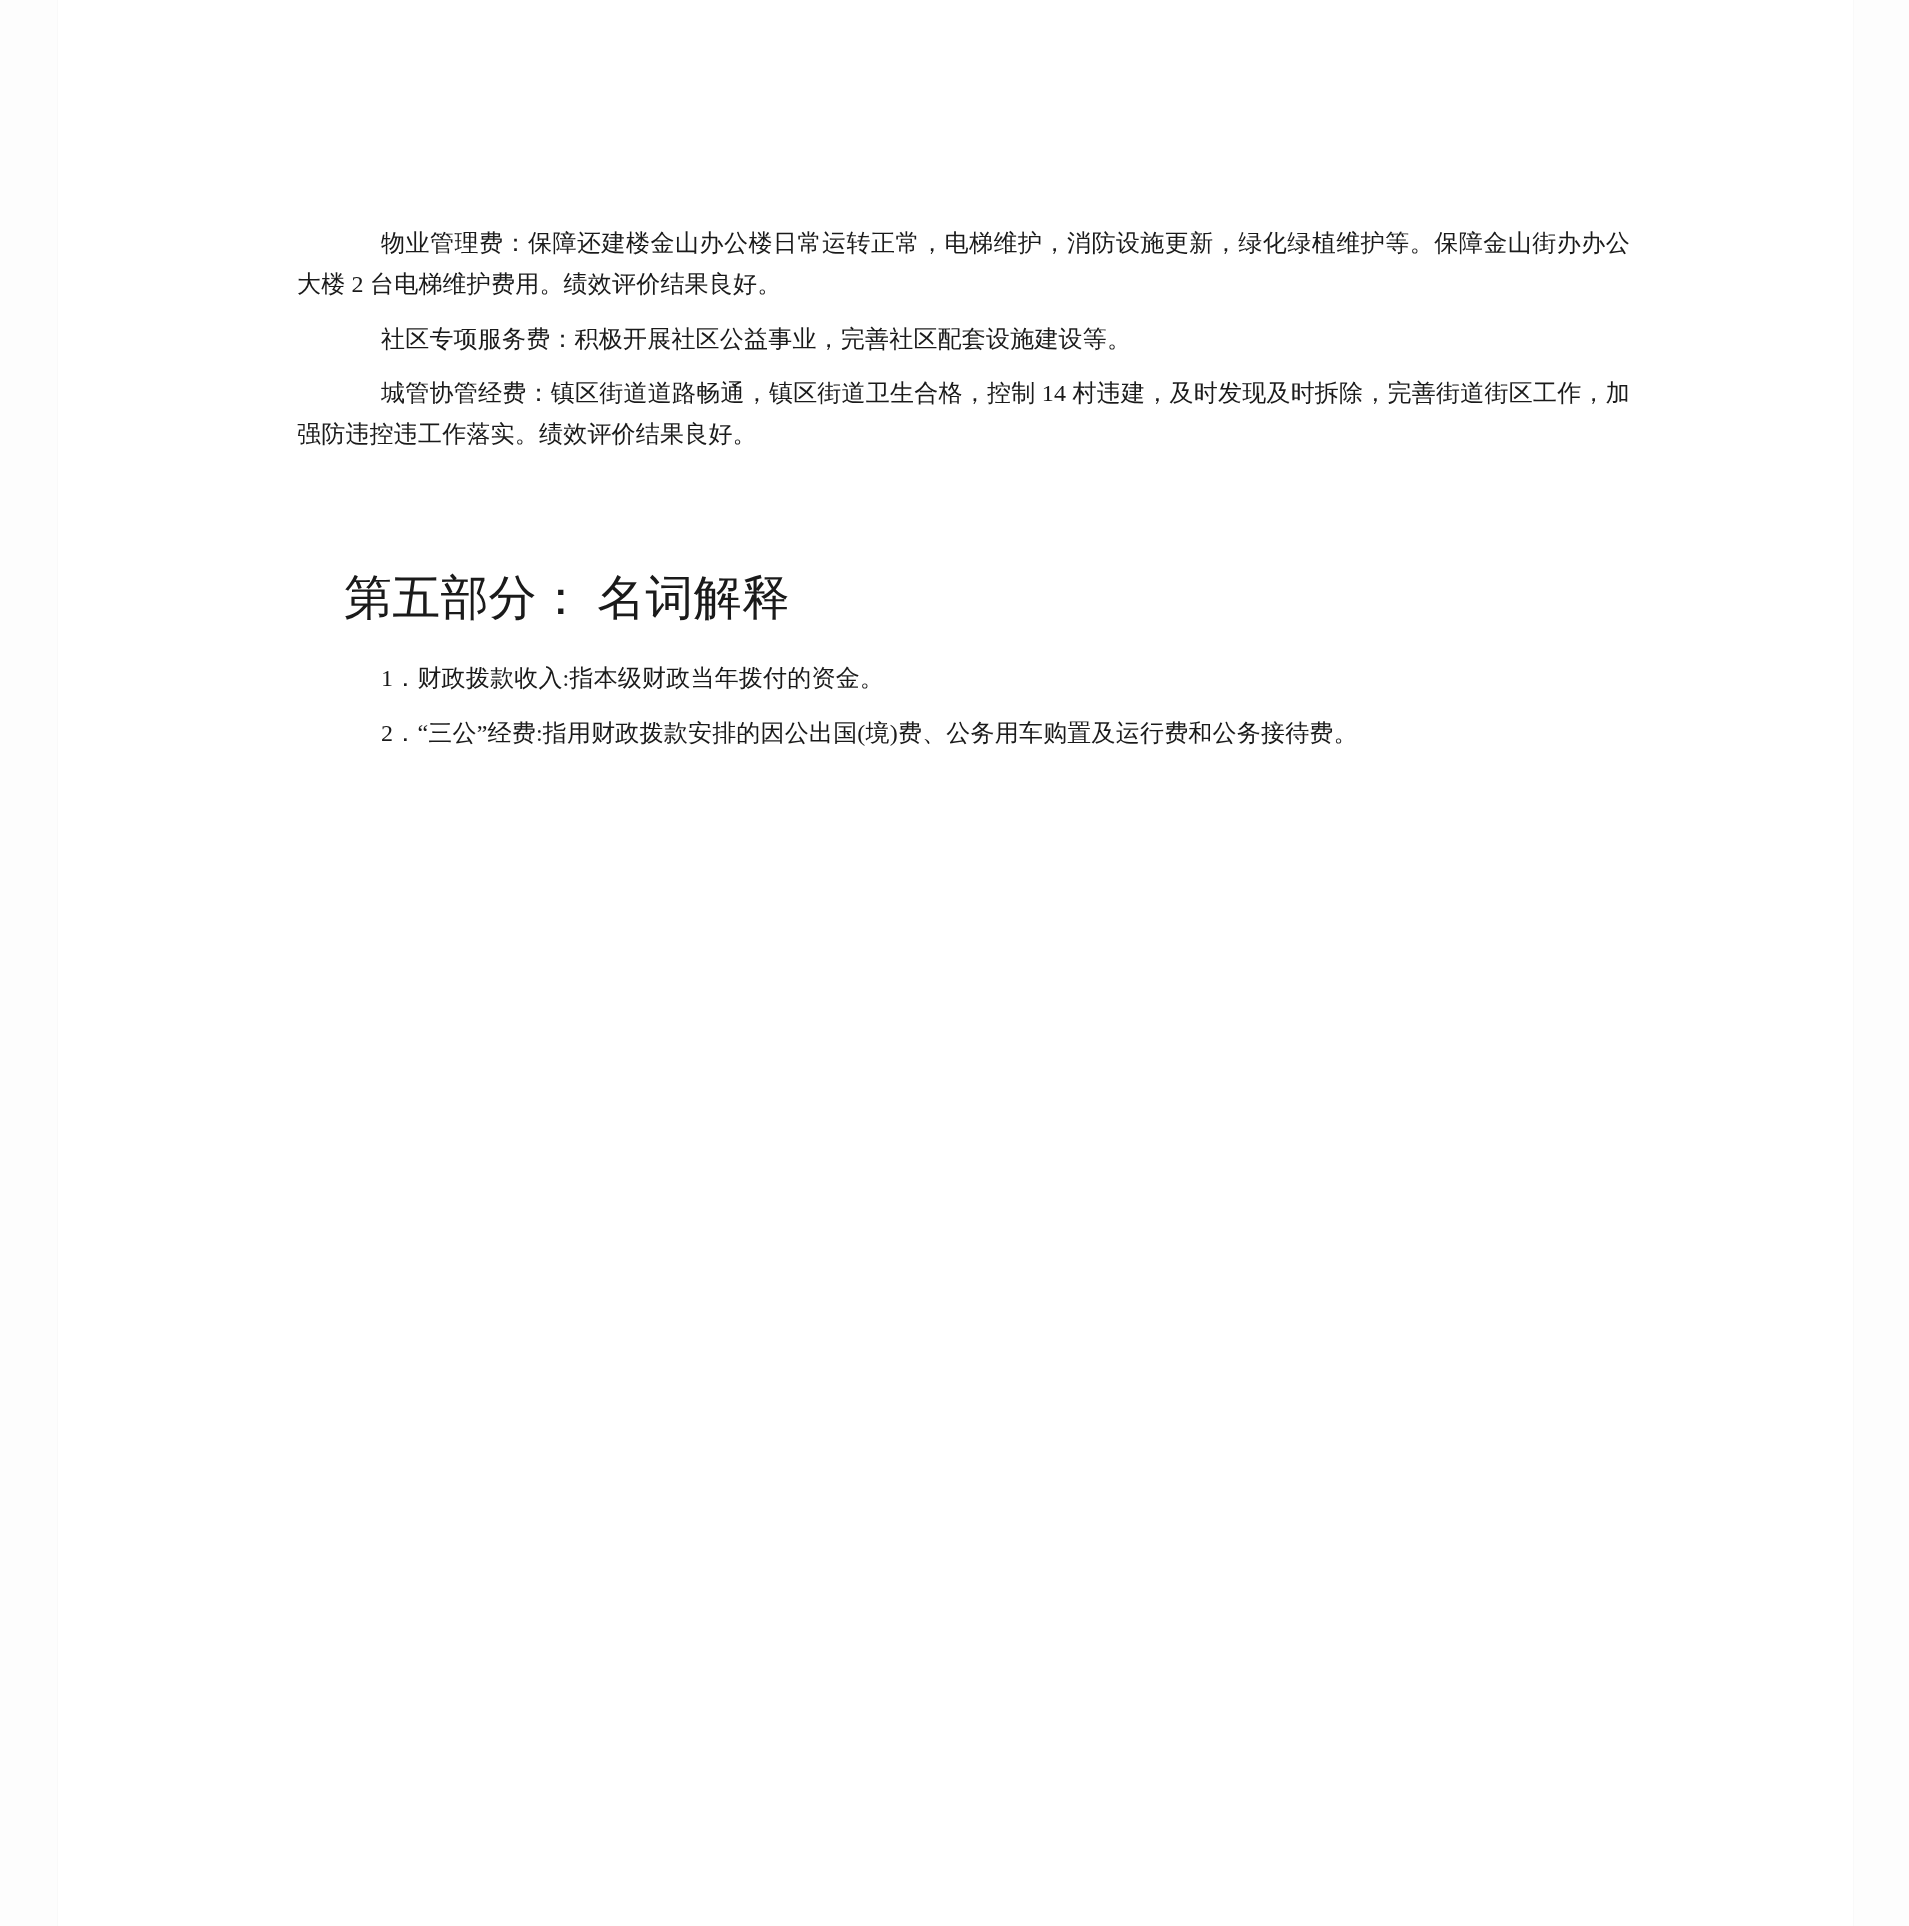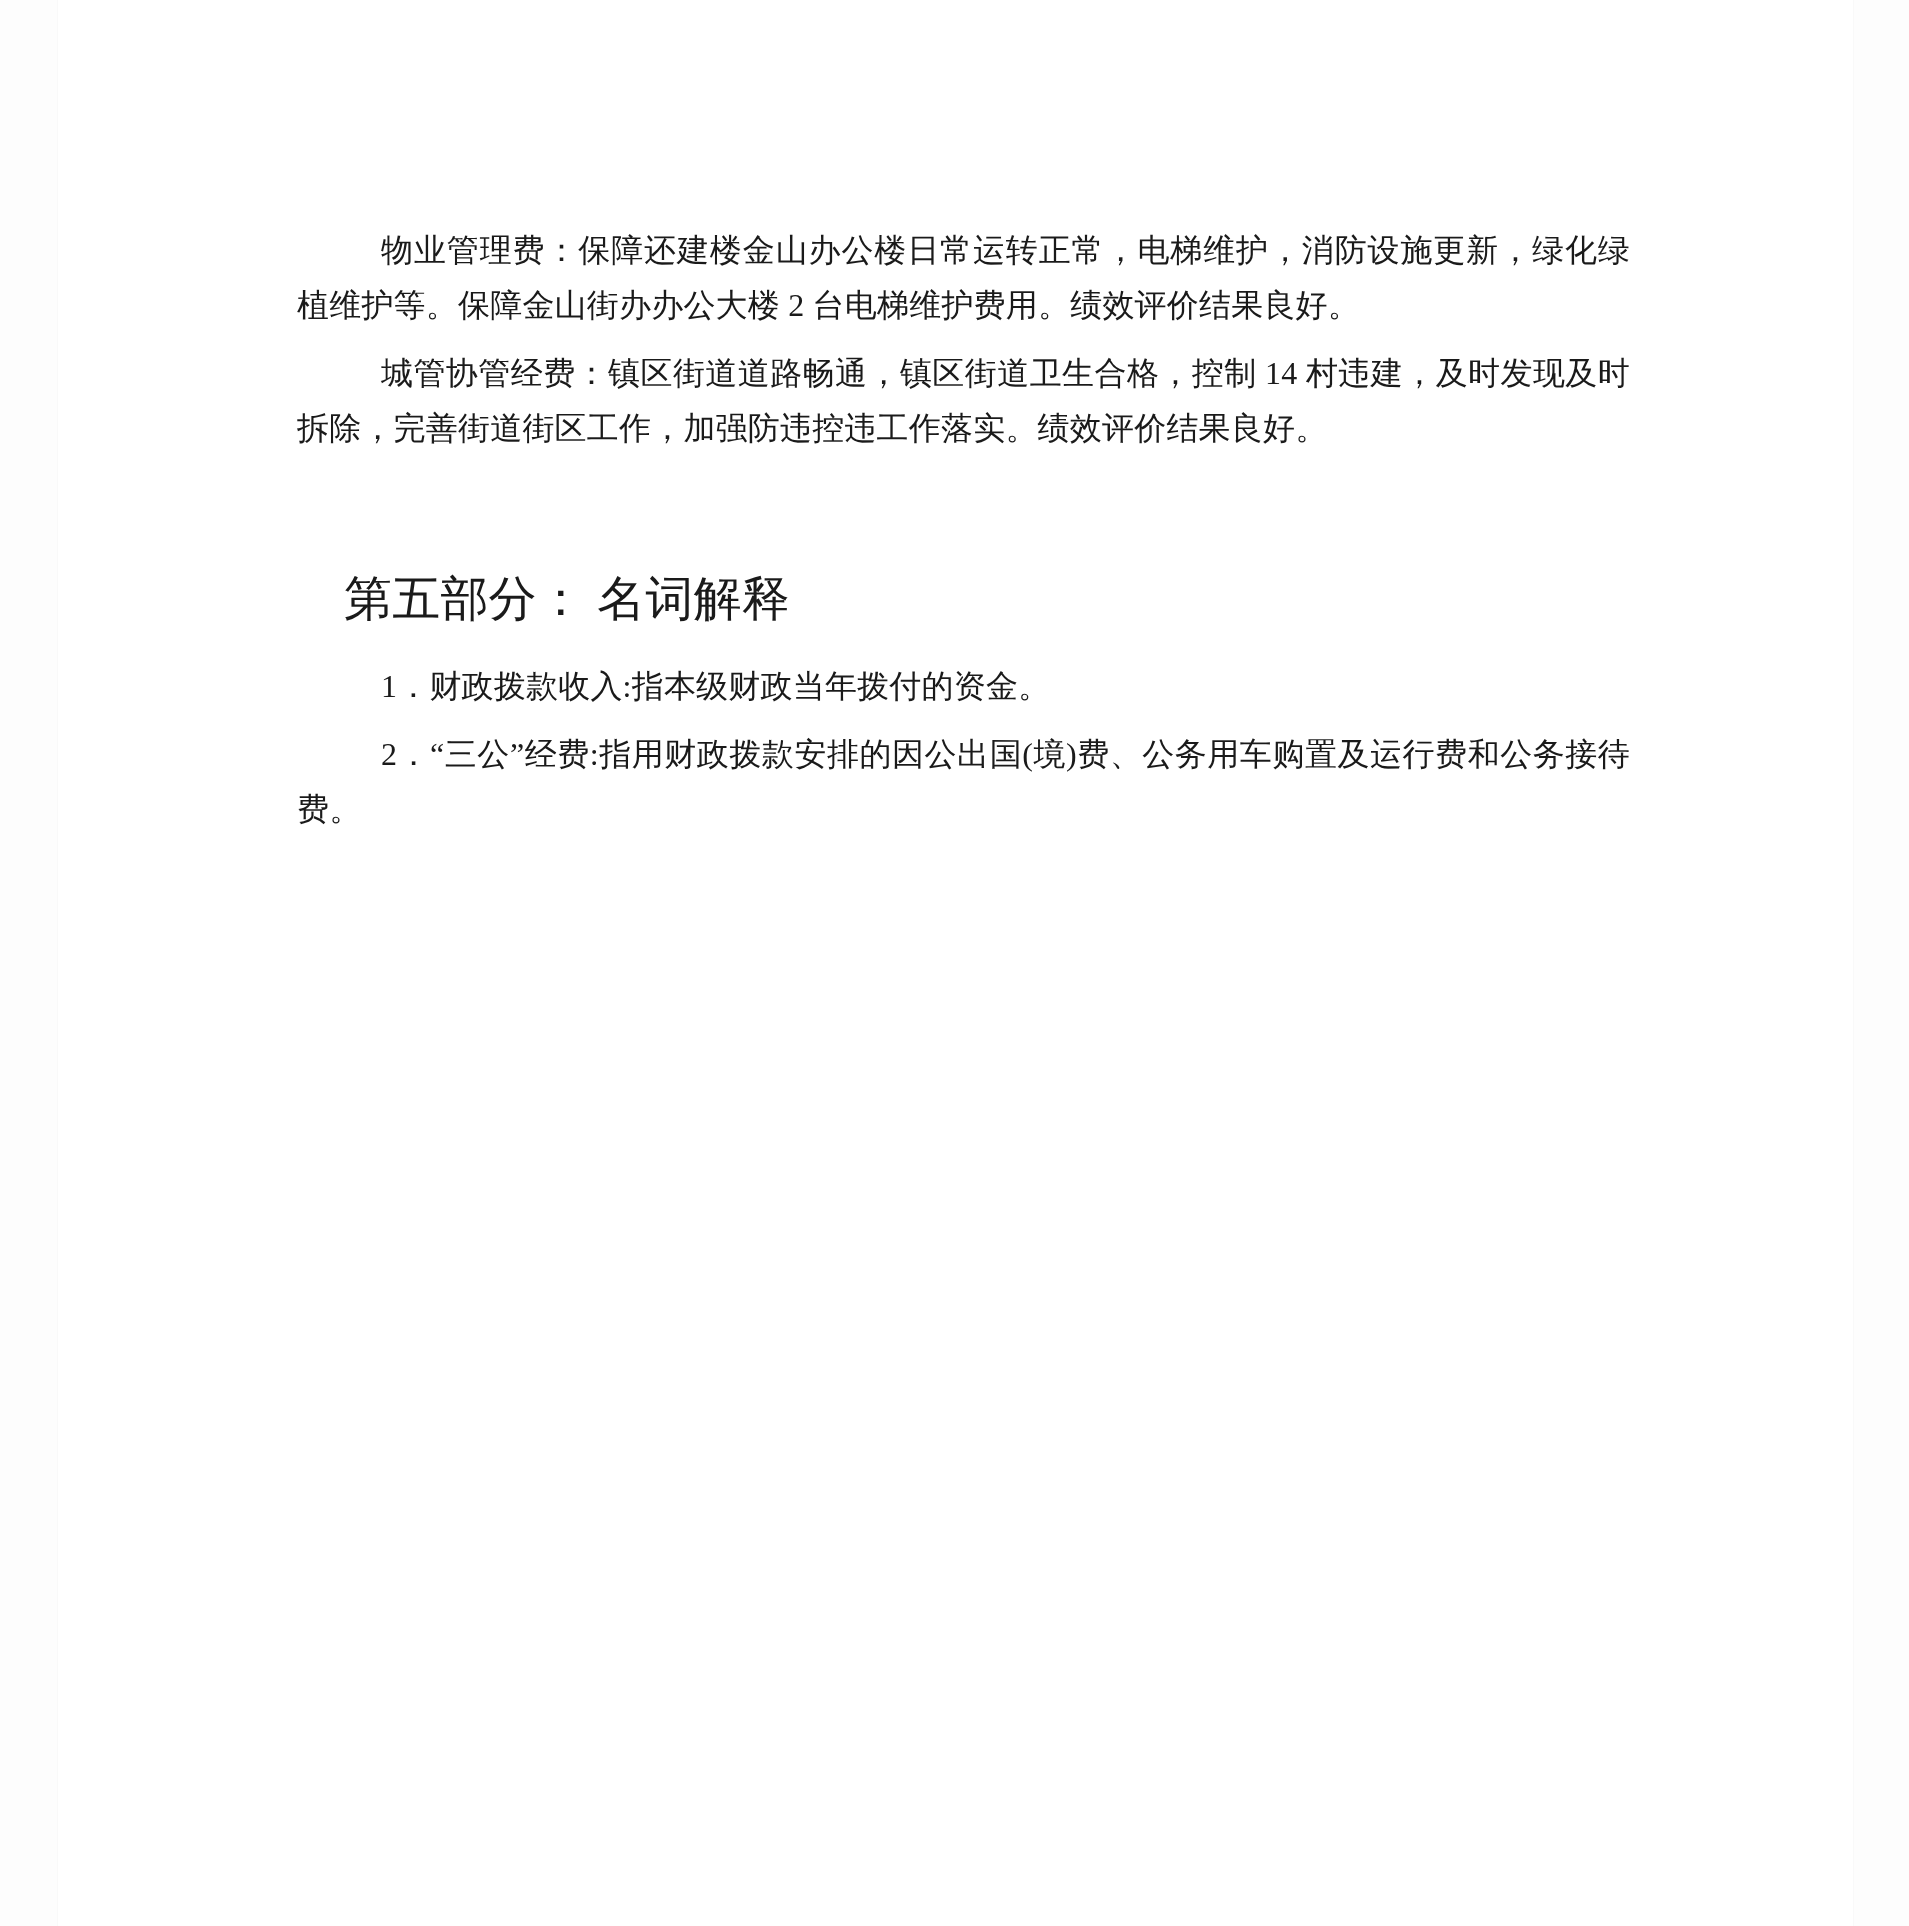--- a/index.html
+++ b/index.html
@@ -29,21 +29,21 @@
     box-shadow: 0 0 0 0.4px #f2f2f2;
   }
   .content {
     position: absolute;
     left: 239px;
     top: 223px;
     width: 1333px;
   }
   p {
     margin: 0 0 0 0;
-    font-size: 32px;
+    font-size: 24px;
     line-height: 1.72;
     text-align: justify;
     text-justify: inter-ideograph;
     letter-spacing: 0.2px;
     color: #1a1a1a;
   }
   .para {
     text-indent: 84px;
     margin-bottom: 13px;
   }
@@ -62,20 +62,21 @@
   }
 </style>
 </head>
 <body>
 
 <div class="page">
   <div class="sheet">
     <div class="content">
 
       <p class="para">物业管理费：保障还建楼金山办公楼日常运转正常，电梯维护，消防设施更新，绿化绿植维护等。保障金山街办办公大楼 2 台电梯维护费用。绩效评价结果良好。</p>
+      <p class="para">社区专项服务费：积极开展社区公益事业，完善社区配套设施建设等。</p>
       <p class="para">城管协管经费：镇区街道道路畅通，镇区街道卫生合格，控制 14 村违建，及时发现及时拆除，完善街道街区工作，加强防违控违工作落实。绩效评价结果良好。</p>
 
       <div class="gap-big"></div>
 
       <p class="section-title">第五部分：  名词解释</p>
 
       <p class="term">1．财政拨款收入:指本级财政当年拨付的资金。</p>
       <p class="term">2．“三公”经费:指用财政拨款安排的因公出国(境)费、公务用车购置及运行费和公务接待费。</p>
 
     </div>

